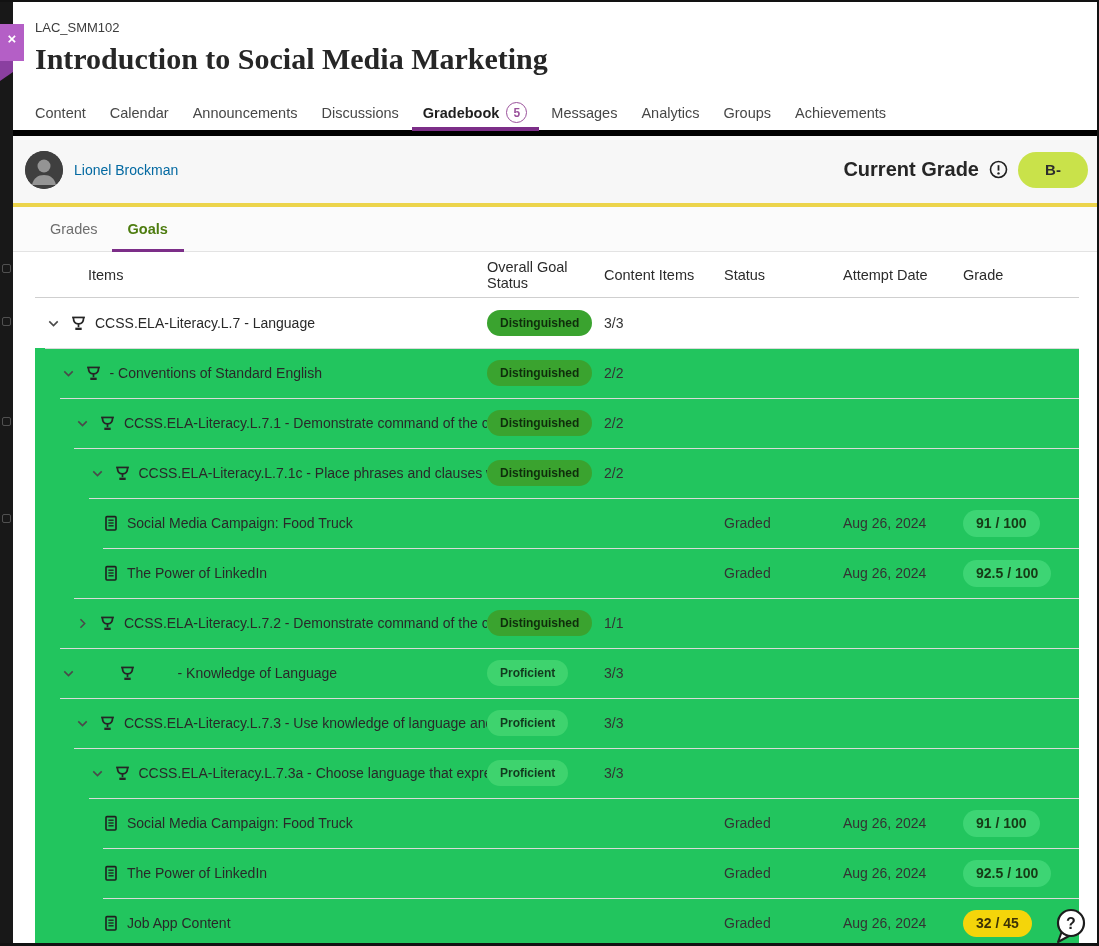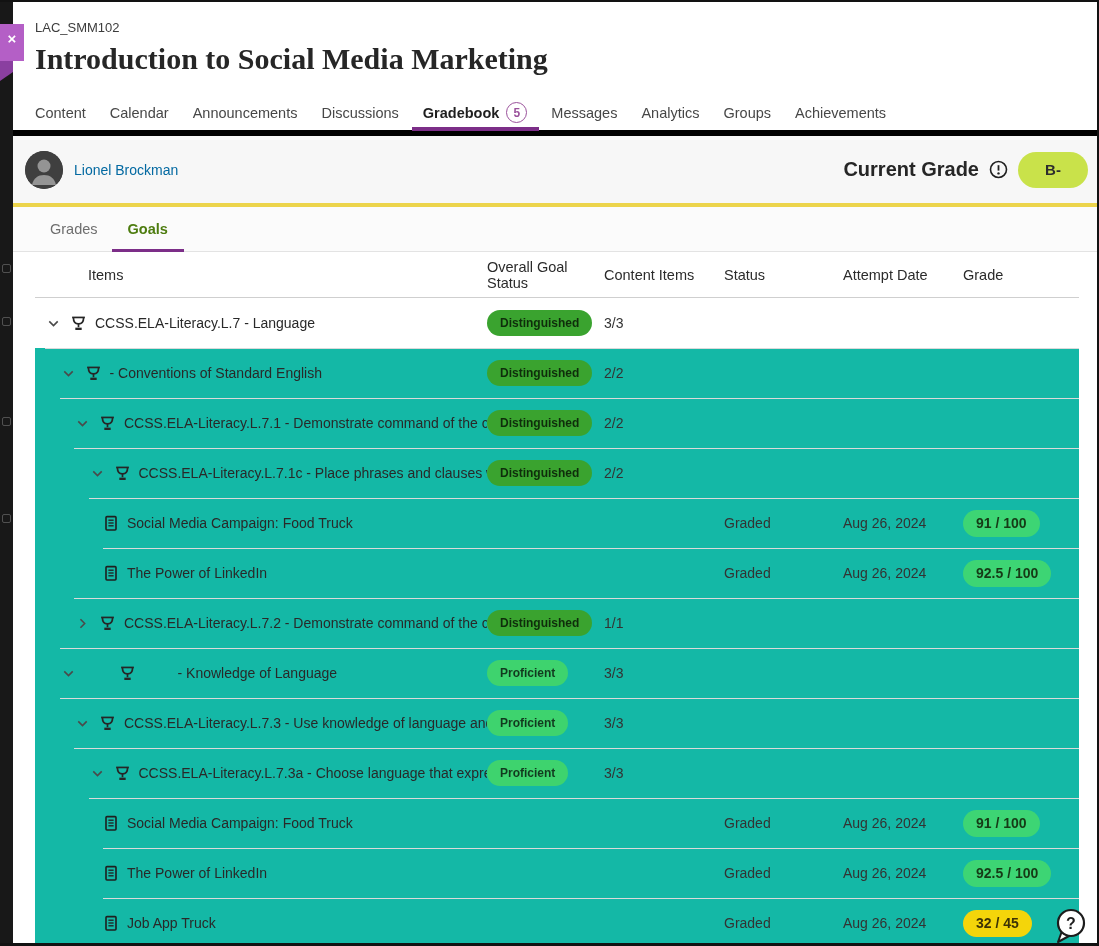--- a/index.html
+++ b/index.html
@@ -44,21 +44,21 @@
   .goals-table { margin-left:22px; width:1044px; }
   .thead { display:flex; align-items:center; height:46px; border-bottom:1px solid #cfcfcf; font-size:14.5px; color:#2b2b2b; background:#fff; }
   .thead .c-items { padding-left:53px; }
   .c { display:flex; align-items:center; }
   .c-items   { width:452px; gap:8px; overflow:hidden; white-space:nowrap; }
   .c-overall { width:117px; }
   .c-content { width:120px; }
   .c-status  { width:119px; }
   .c-attempt { width:120px; }
   .c-grade   { flex:1; }
-  .row { display:flex; align-items:center; height:50px; background:#14b8a6; position:relative; font-size:14px; color:#2b2b2b; }
+  .row { display:flex; align-items:center; height:50px; background:#22c55e; position:relative; font-size:14px; color:#2b2b2b; }
   .row.first { background:#fff; }
   .row:not(.first)::before { content:""; position:absolute; top:0; left:var(--inset,0px); right:0; height:1px; background:#dadada; }
   .chev-btn { width:17px; height:17px; flex:none; background:none; border:none; padding:0; cursor:pointer; display:flex; align-items:center; justify-content:center; }
   .glyph { flex:none; display:flex; align-items:center; justify-content:center; }
   .row-label { white-space:nowrap; color:#292929; }
   .pill { height:26px; padding:0 13px; border-radius:13px; display:inline-flex; align-items:center; font-size:12px; font-weight:700; color:#0f2d0b; }
   .pill.distinguished { background:var(--distinguished-green); }
   .pill.proficient    { background:var(--proficient-green); color:#123a1e; }
   .grade-pill { height:27px; padding:0 13px; border-radius:14px; display:inline-flex; align-items:center; font-size:14px; font-weight:700; border:none; cursor:pointer; font-family:inherit; }
   .grade-pill.green  { background:var(--grade-green); color:#163a16; }
@@ -445,21 +445,21 @@
           <div class="row" style="--inset: 68px;">
             <div class="c c-items" style="padding-left: 68px;">
               <span class="glyph">
                 <svg width="16" height="17" viewBox="0 0 16 17">
                   <rect x="3" y="1.6" width="10" height="13.4" rx="1" fill="none" stroke="#1f1f1f" stroke-width="1.6"></rect>
                   <line x1="5.4" y1="5.2" x2="10.6" y2="5.2" stroke="#1f1f1f" stroke-width="1.3"></line>
                   <line x1="5.4" y1="8" x2="10.6" y2="8" stroke="#1f1f1f" stroke-width="1.3"></line>
                   <line x1="5.4" y1="10.8" x2="10.6" y2="10.8" stroke="#1f1f1f" stroke-width="1.3"></line>
                 </svg>
               </span>
-              <span class="row-label">Job App Truck</span>
+              <span class="row-label">Job App Content</span>
             </div>
             <div class="c c-overall"></div>
             <div class="c c-content muted-cell"></div>
             <div class="c c-status muted-cell">Graded</div>
             <div class="c c-attempt muted-cell">Aug 26, 2024</div>
             <div class="c c-grade">
               <button class="grade-pill yellow">32 / 45</button>
             </div>
           </div>
         </div>

